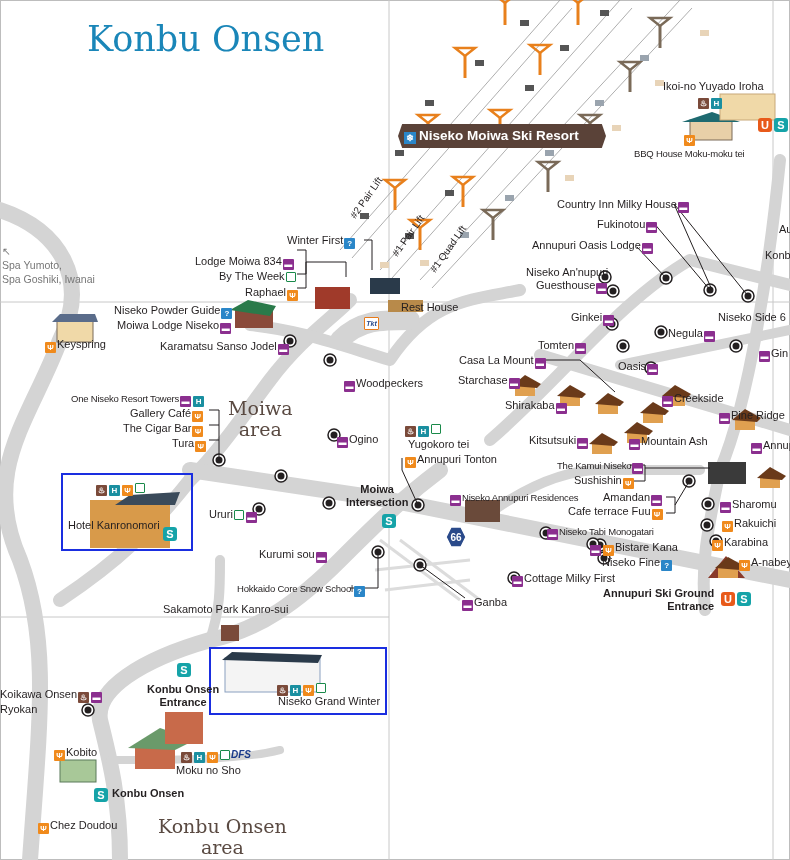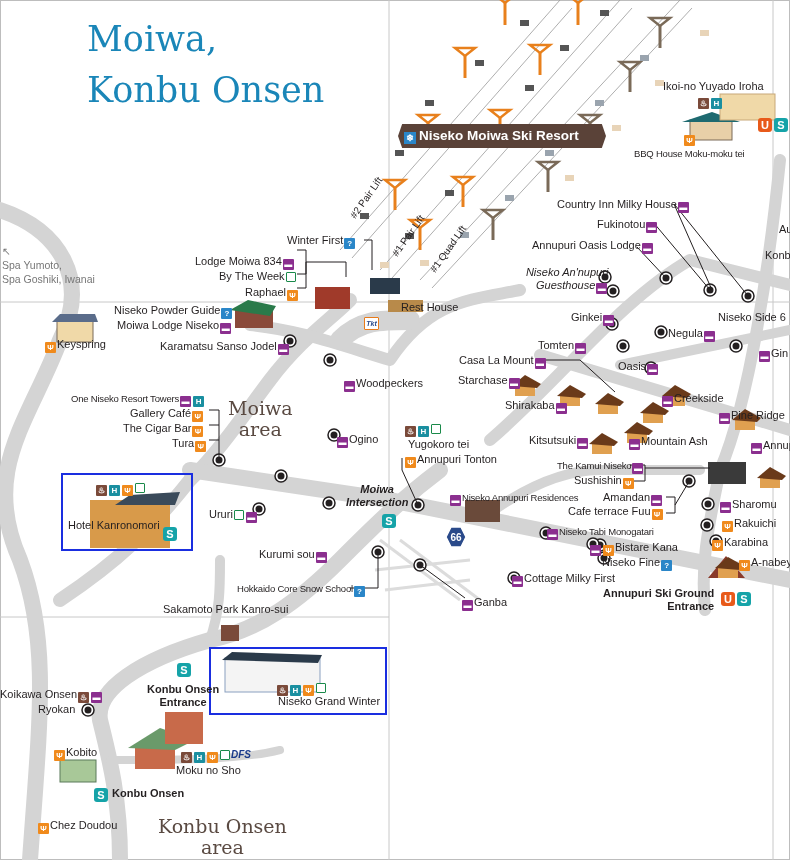--- a/index.html
+++ b/index.html
@@ -1,21 +1,21 @@
 <!DOCTYPE html>
 <html><head>
 <meta charset="utf-8">
 <style>
   html,body{margin:0;padding:0;background:#fff;}
   body{width:790px;height:860px;position:relative;overflow:hidden;font-family:"Liberation Sans",sans-serif;color:#231f20;}
   #map{position:absolute;left:0;top:0;width:790px;height:860px;}
   .lbl{position:absolute;font-size:11px;line-height:13px;white-space:nowrap;color:#231f20;}
   .lbl.sm{font-size:9.5px;letter-spacing:-0.2px;}
   .lbl.bold{font-weight:bold;}
-  .lbl.r{text-align:right;font-style:italic;}
+  .lbl.r{text-align:right;}
   .ic{display:inline-block;width:11px;height:11px;border-radius:1px;vertical-align:-2px;margin:0 1px;font-size:8px;line-height:11px;text-align:center;color:#fff;font-weight:bold;}
   .ic.hotel{background:#8b2f8f;}
   .ic.rest{background:#f08a1c;}
   .ic.shop{background:#fff;border:1.5px solid #1a8a4a;width:8px;height:8px;}
   .ic.hs{background:#1a8fa0;}
   .ic.onsen{background:#7a4a3a;}
   .ic.school{background:#2a86c8;}
   .ic.bus{background:#15a3a8;width:14px;height:14px;line-height:14px;font-size:11px;border-radius:3px;}
   .ic.u{background:#e85a1a;width:14px;height:14px;line-height:14px;font-size:11px;border-radius:3px;}
   .title{position:absolute;left:87px;top:14px;font-family:"DejaVu Serif",serif;color:#1a86b8;font-size:35px;line-height:51px;}
@@ -347,21 +347,20 @@
     <path d="M209,410 L219,410 L219,460 M209,425 L219,425 M209,440 L219,440"></path>
     <path d="M402,458 L402,470 L418,505"></path>
     <path d="M630,465 L645,465 L645,481 L630,481 M645,468 L710,468"></path>
     <path d="M666,497 L675,497 L675,513 L666,513 M675,505 L690,480"></path>
     <path d="M350,588 L378,588 L378,552"></path>
     <path d="M420,565 L465,598"></path>
   </g>
 </svg>
 
 <div class="title">
-  <div>Moiwa,</div>
   <div>Konbu Onsen</div>
 </div>
 
 <div class="banner">
   <span class="snow">❄</span><span>Niseko Moiwa Ski Resort</span>
 </div>
 
 <div class="lift" style="left:348px;top:214px;">#2 Pair Lift</div>
 <div class="lift" style="left:390px;top:252px;">#1 Pair Lift</div>
 <div class="lift" style="left:428px;top:268px;">#1 Quad Lift</div>
@@ -479,21 +478,21 @@
 <div class="lbl" style="left:720px;top:591px;"><span class="ic u">U</span><span class="ic bus">S</span></div>
 
 <div class="lbl" style="left:163px;top:603px;"><span>Sakamoto Park Kanro-sui</span></div>
 <div class="lbl" style="left:176px;top:662px;"><span class="ic bus">S</span></div>
 <div class="lbl bold" style="left:147px;top:683px;text-align:center;">
   <div>Konbu Onsen</div>
   <div>Entrance</div>
 </div>
 <div class="lbl" style="left:0px;top:688px;">
   <div><span>Koikawa Onsen</span><span class="ic onsen">♨</span><span class="ic hotel">▬</span></div>
-  <div style="padding-left:38px;">Ryokan</div>
+  <div style="">Ryokan</div>
 </div>
 <div class="lbl" style="left:276px;top:681px;"><span class="ic onsen">♨</span><span class="ic hs">H</span><span class="ic rest">Ψ</span><span class="ic shop"></span></div>
 <div class="lbl" style="left:278px;top:695px;"><span>Niseko Grand Winter</span></div>
 
 <div class="lbl" style="left:53px;top:746px;"><span class="ic rest">Ψ</span><span>Kobito</span></div>
 <div class="lbl" style="left:180px;top:748px;"><span class="ic onsen">♨</span><span class="ic hs">H</span><span class="ic rest">Ψ</span><span class="ic shop"></span><span style="font-weight:bold;font-style:italic;color:#1a3a8a;font-size:10px;">DFS</span></div>
 <div class="lbl" style="left:176px;top:764px;"><span>Moku no Sho</span></div>
 <div class="lbl bold" style="left:93px;top:787px;"><span class="ic bus">S</span> <span>Konbu Onsen</span></div>
 <div class="lbl" style="left:37px;top:819px;"><span class="ic rest">Ψ</span><span>Chez Doudou</span></div>
 

